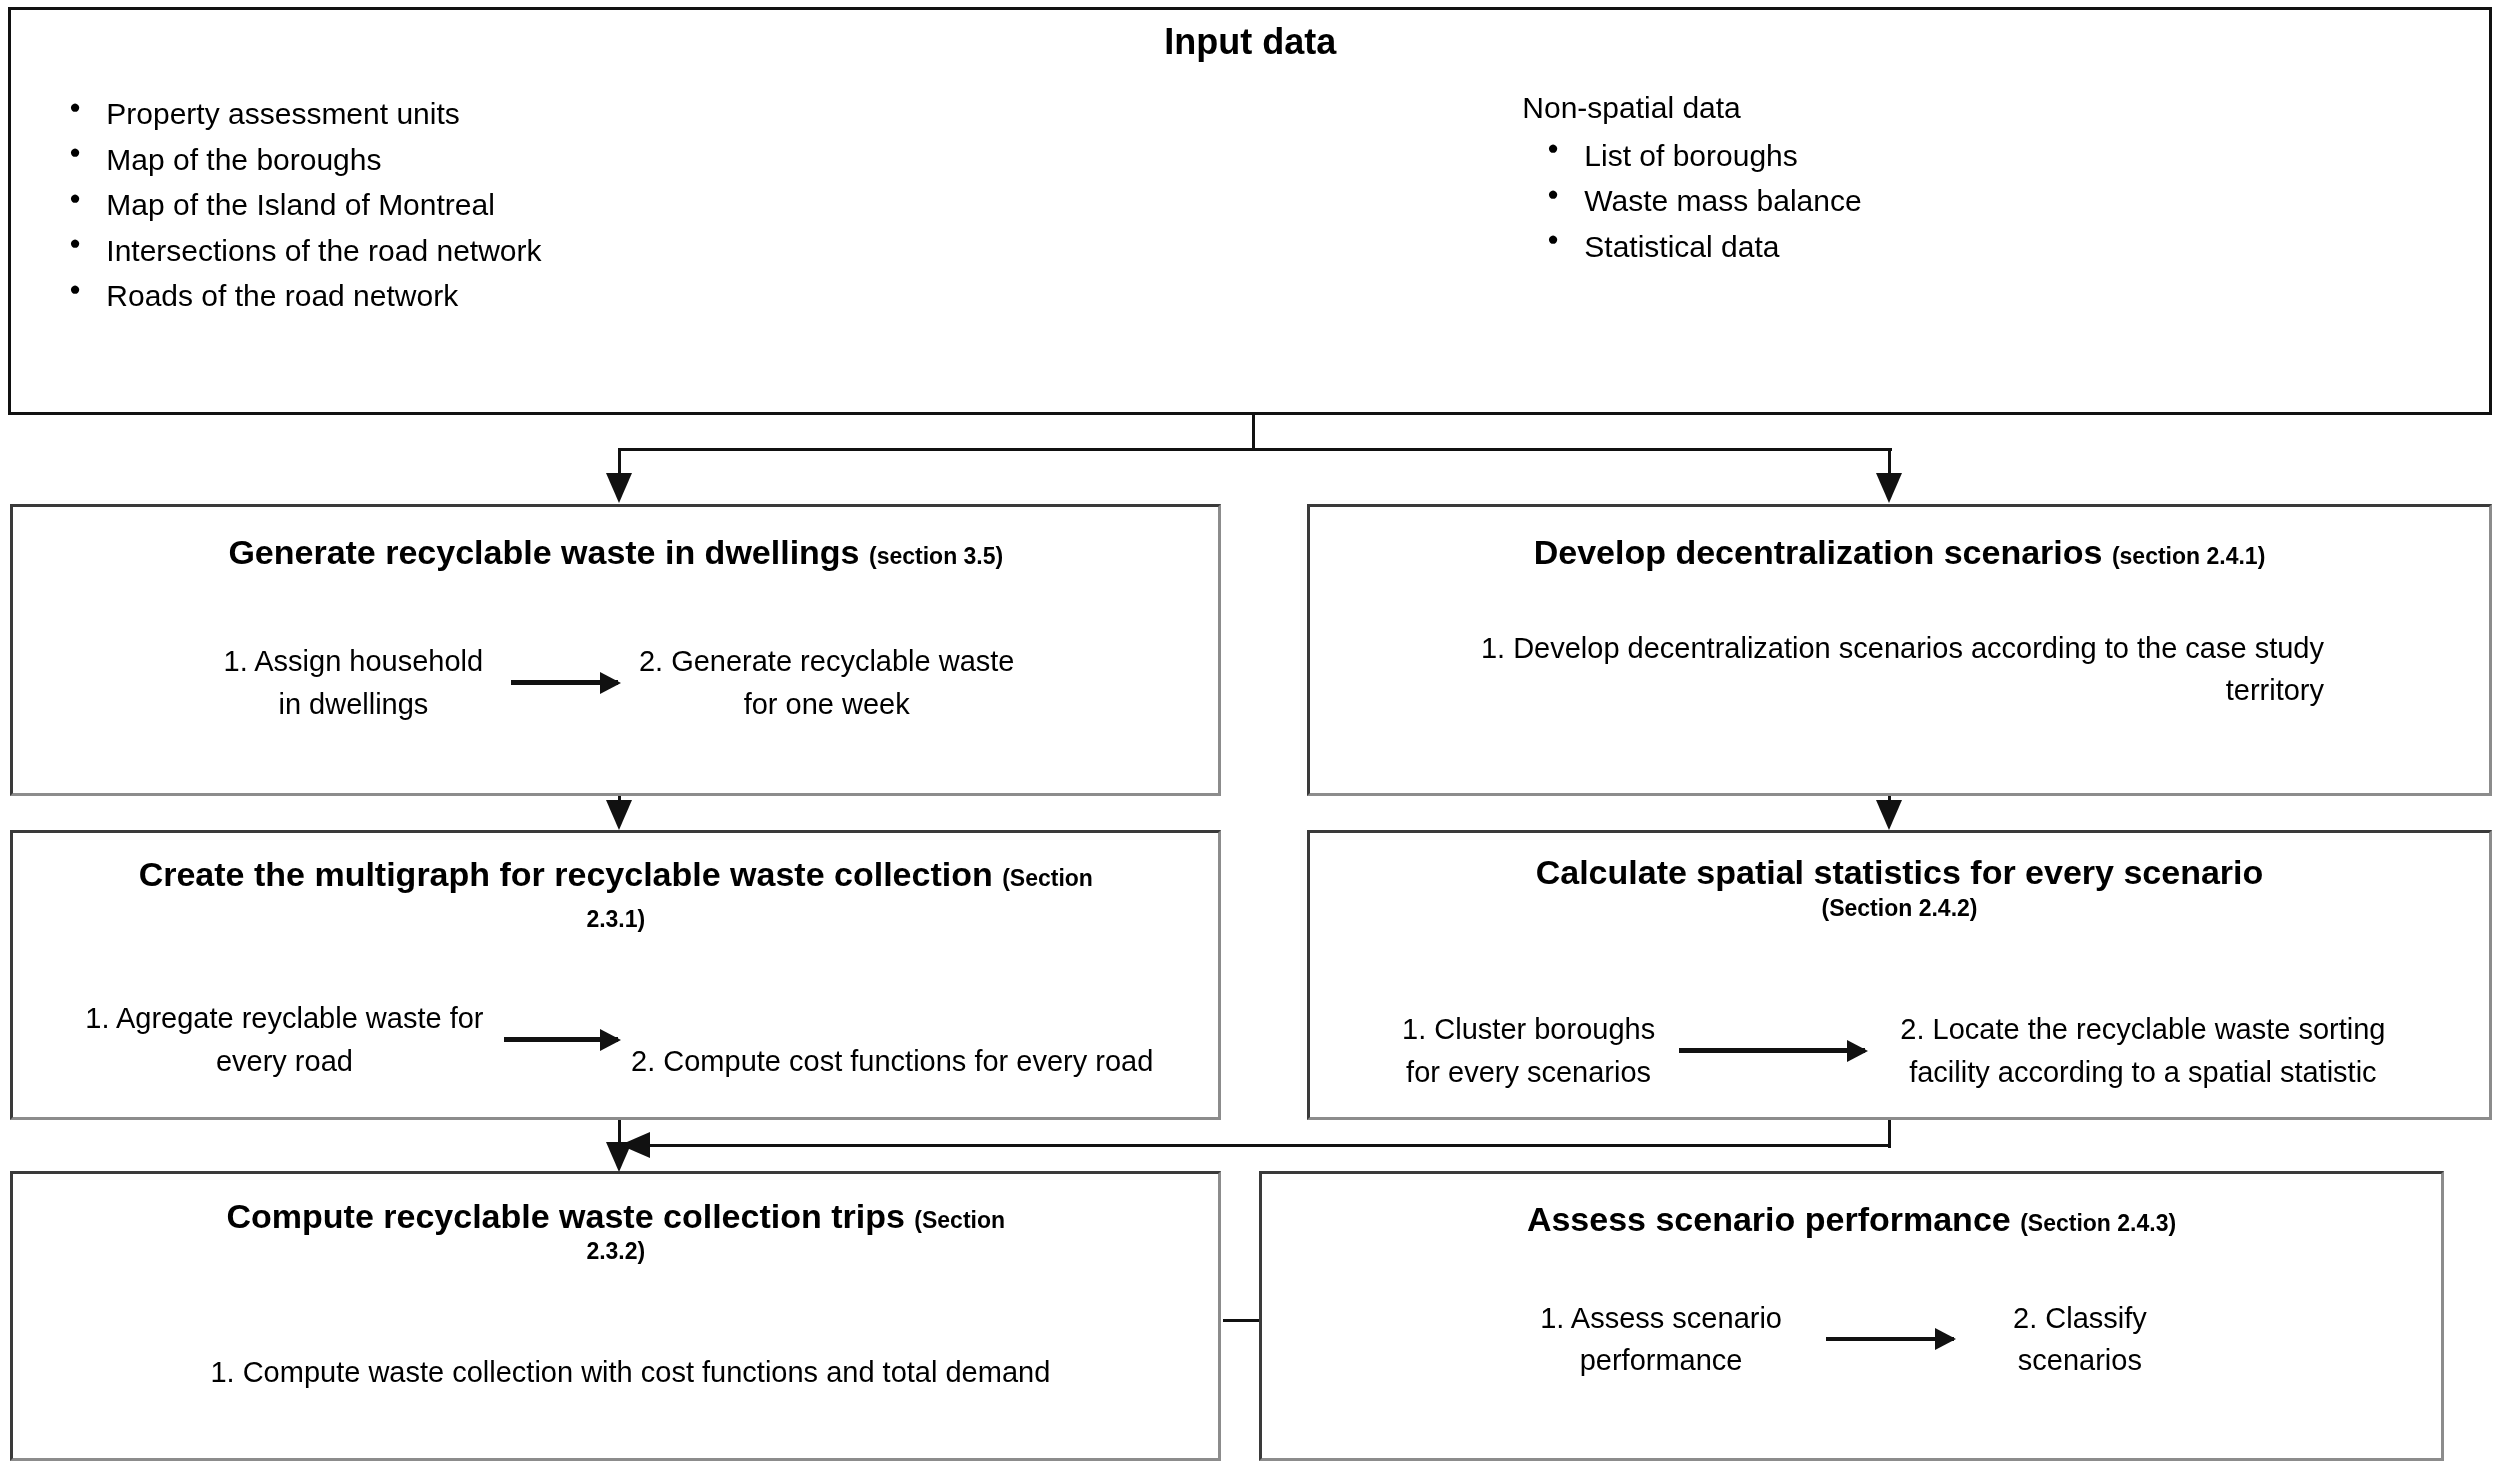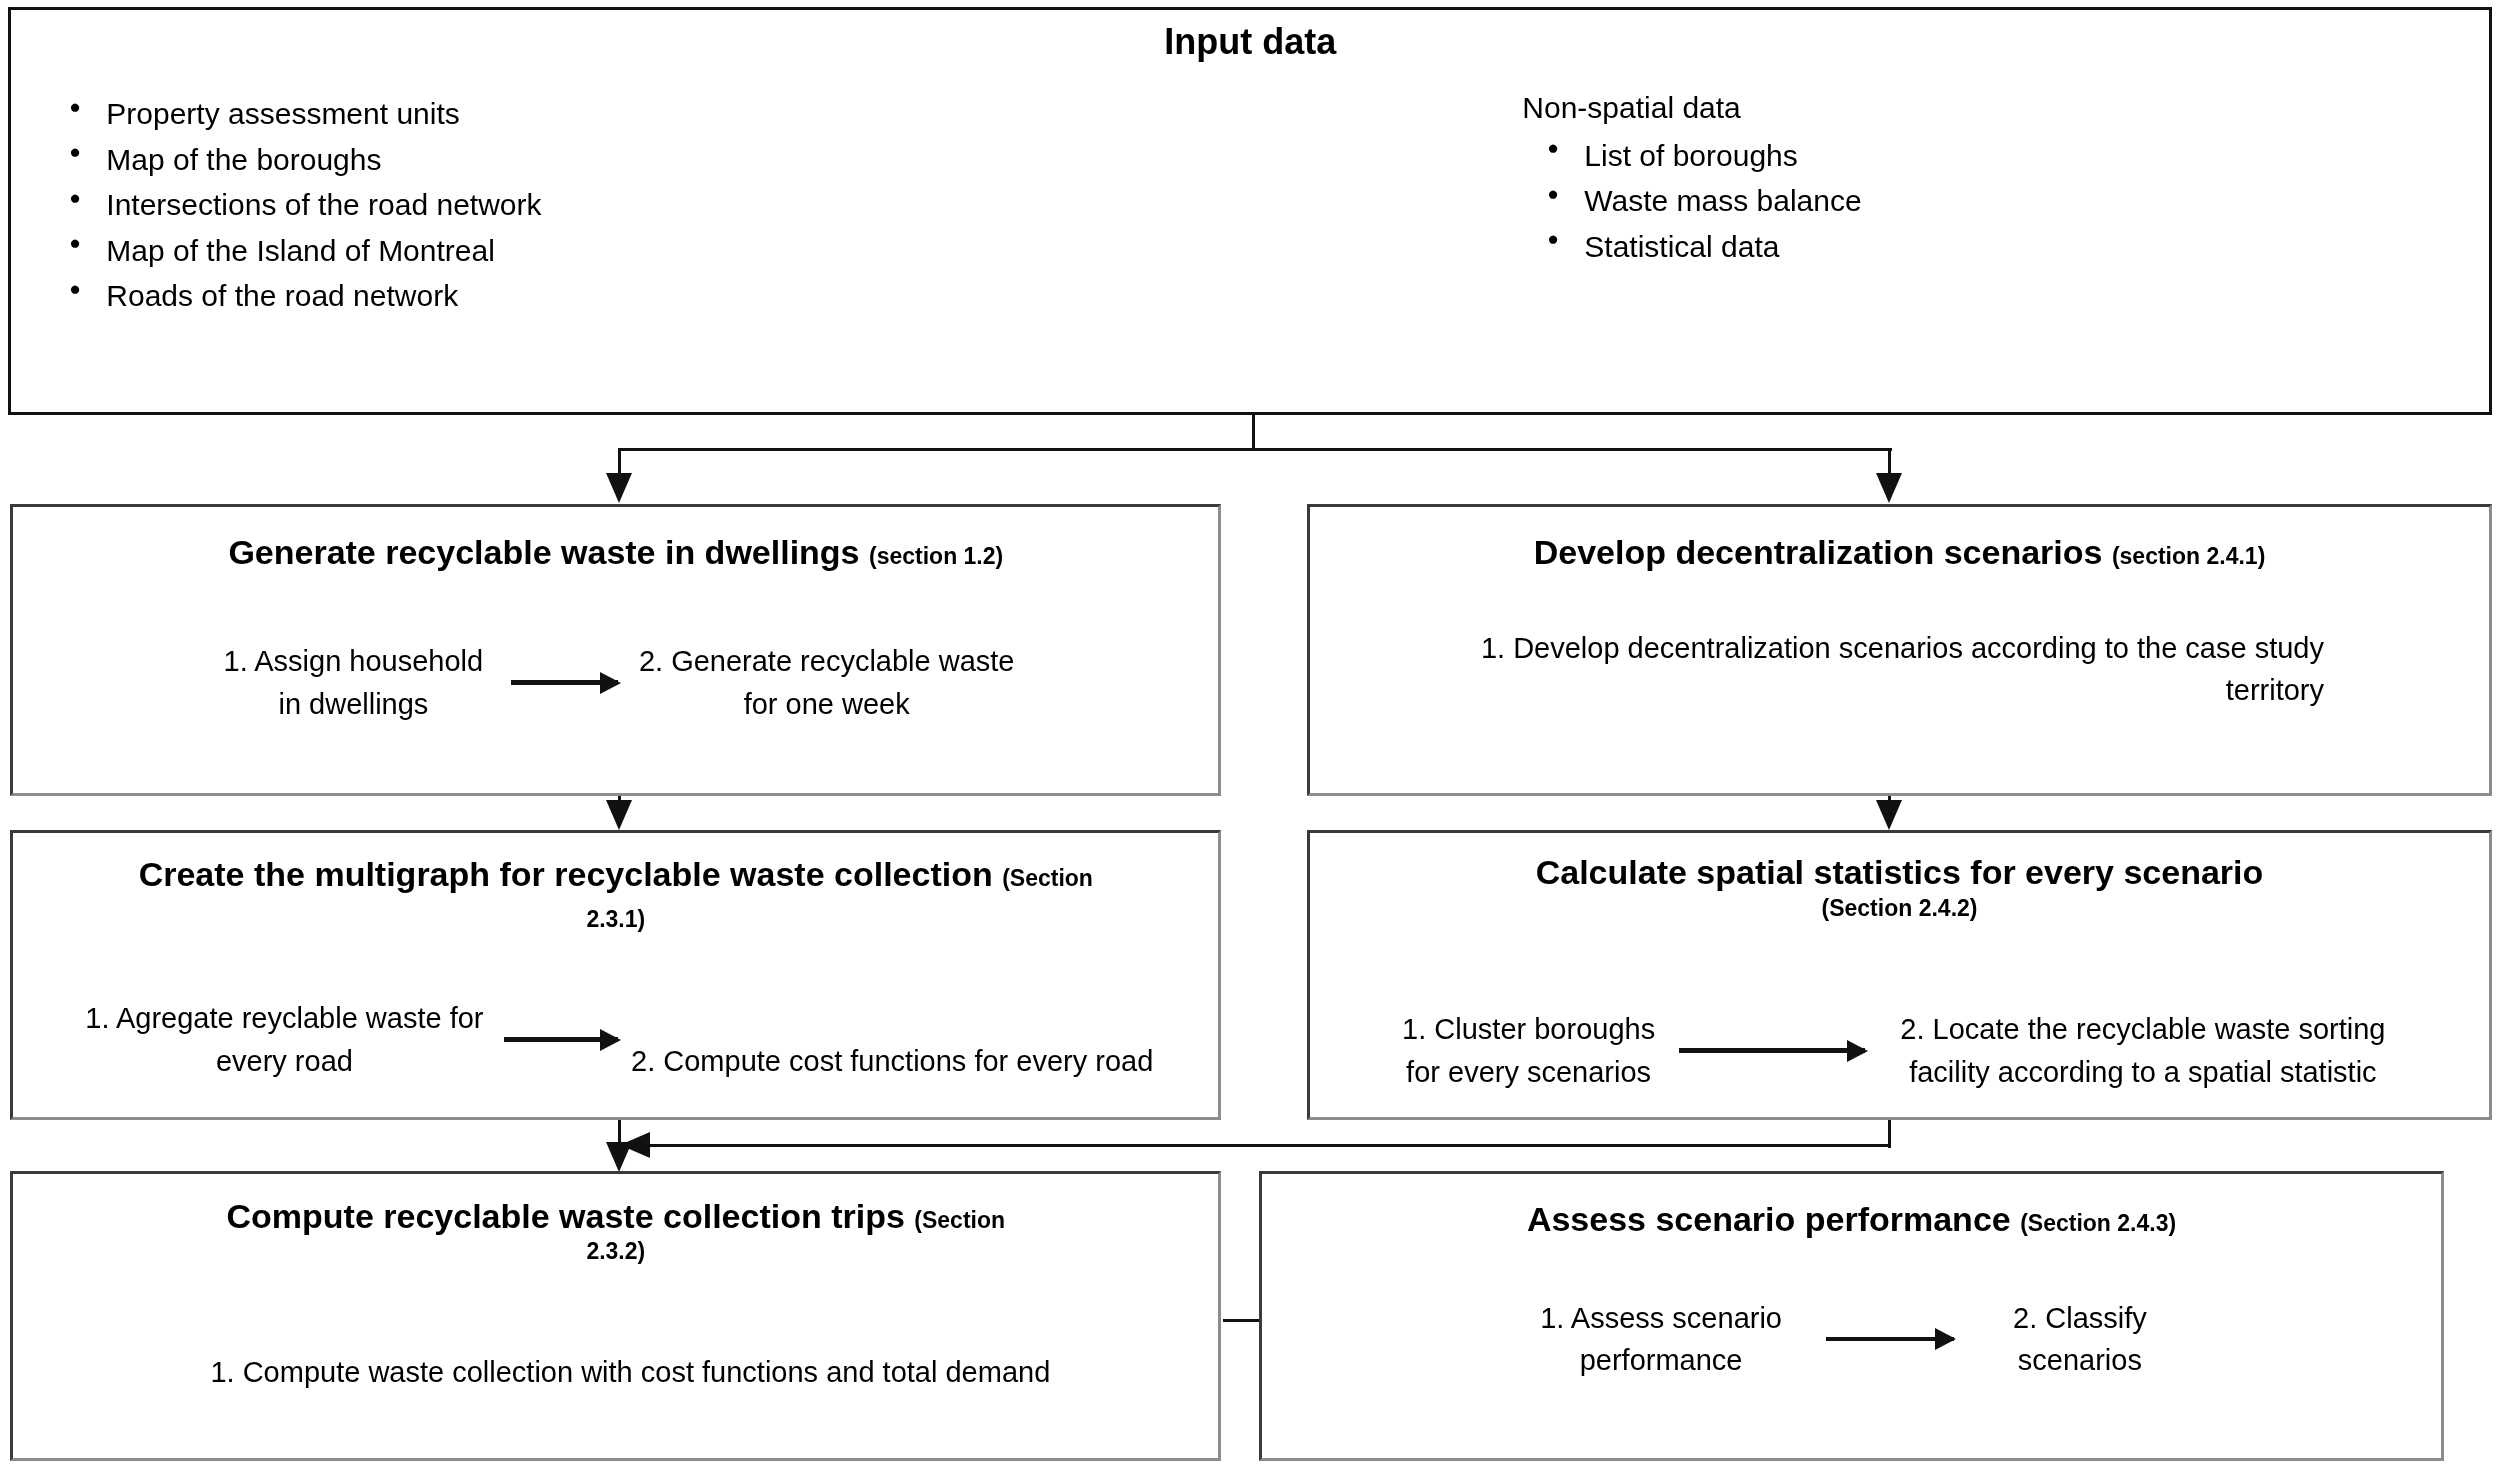--- a/index.html
+++ b/index.html
@@ -174,22 +174,22 @@
 
 <div id="canvas">
 
   <div class="box" id="input-box">
     <div class="input-title">Input data</div>
 
     <div class="datacol" id="spatial-col">
       <ul>
         <li>Property assessment units</li>
         <li>Map of the boroughs</li>
+        <li>Map of the Island of Montreal</li>
         <li>Intersections of the road network</li>
-        <li>Map of the Island of Montreal</li>
         <li>Roads of the road network</li>
       </ul>
     </div>
 
     <div class="datacol" id="nonspatial-col">
       <div class="datacol-head">Non-spatial data</div>
       <ul>
         <li>List of boroughs</li>
         <li>Waste mass balance</li>
         <li>Statistical data</li>
@@ -200,21 +200,21 @@
   <div class="vline" style="left:1252px; top:415px; height:36px;"></div>
   <div class="hline" style="left:618px; top:448px; width:1274px;"></div>
   <div class="vline" style="left:618px; top:448px; height:28px;"></div>
   <div class="arrow-down" style="left:606px; top:473px;"></div>
   <div class="vline" style="left:1888px; top:448px; height:28px;"></div>
   <div class="arrow-down" style="left:1876px; top:473px;"></div>
 
   <div class="box proc" id="box-generate-waste" style="left:10.3px; top:504px; width:1211px; height:292px;">
     <div class="proc-title">
       <span>Generate recyclable waste in dwellings</span>
-      <span class="sec">(section 1.2)</span>
+      <span class="sec">(section 3.5)</span>
     </div>
     <div class="steps" style="top:103px; height:145px;">
       <div class="step" style="width:290px;">1. Assign household in dwellings</div>
       <div class="inline-arrow" style="width:107px;"></div>
       <div class="step" style="width:393px;">2. Generate recyclable waste for one week</div>
     </div>
   </div>
 
   <div class="box proc" id="box-develop-scenarios" style="left:1307px; top:504px; width:1185px; height:292px;">
     <div class="proc-title">

